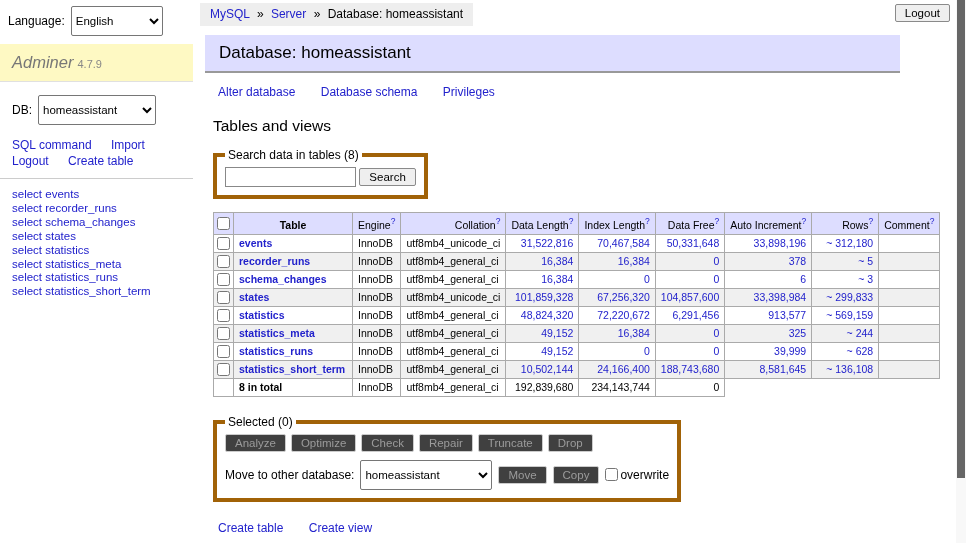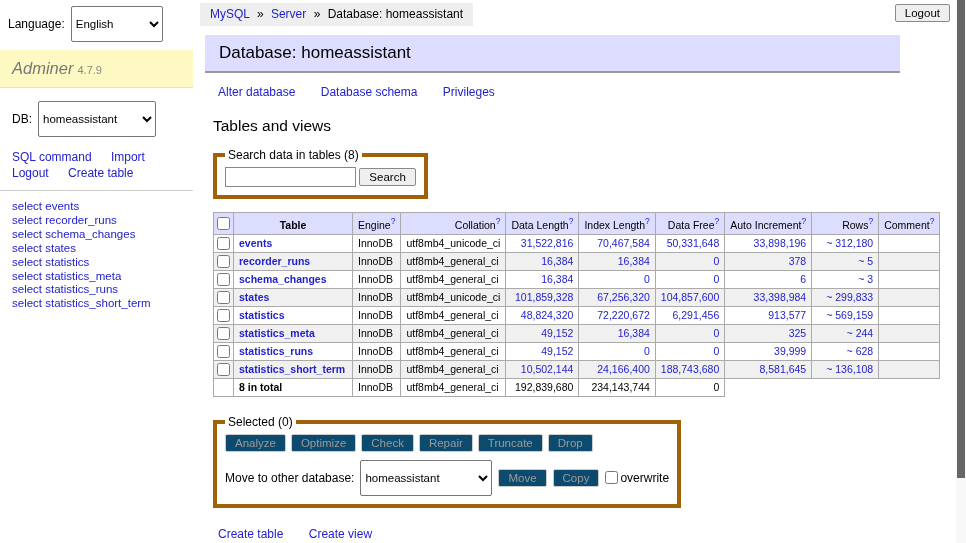--- a/index.html
+++ b/index.html
@@ -7,21 +7,21 @@
     width:966px;height:543px;overflow:hidden;position:relative;
     background:#fff;color:#000;
     font-family:"Liberation Sans",sans-serif;font-size:12px;
   }
   a{color:#2222cc;text-decoration:none;cursor:pointer;}
 
   
   #sidebar{position:absolute;left:0;top:0;width:193px;}
   .lang-row{padding:6px 0 0 8px;display:flex;align-items:center;gap:6px;}
   .lang-row select{width:92px;font-size:11.5px;}
-  select{font-family:"Liberation Sans",sans-serif;font-size:11.5px;border:1px solid #767676;border-radius:2px;background:#fff;height:36px;}
+  select{font-family:"Liberation Sans",sans-serif;font-size:11.5px;border:1px solid #767676;border-radius:2px;background:#fff;height:30px;}
   .logo-block{margin-top:8px;background:#fef9c3;padding:9px 12px;border-bottom:1px solid #e0e0e0;}
   .logo-name{font-style:italic;color:#777;font-size:16.5px;}
   .logo-version{color:#888;font-size:11px;margin-left:4px;}
   .db-row{padding:13px 0 0 12px;display:flex;align-items:center;gap:6px;}
   .db-row select{width:118px;}
   .side-actions{padding:13px 12px 0;line-height:1.3;}
   .side-actions a{margin-right:16px;white-space:nowrap;}
   #sidebar hr{border:none;border-top:1px solid #ccc;margin:9px 0 0;}
   .side-tables{padding:9px 0 0 12px;font-size:11.5px;line-height:1.12;}
   .side-tables p{margin:0 0 1px;white-space:nowrap;}
@@ -35,21 +35,21 @@
     padding:8px 14px;font-size:17px;font-weight:normal;width:667px;}
   #content{margin-left:5px;padding:12px 0 0 13px;}
   .db-links a{margin-right:22px;}
   h3{font-weight:normal;font-size:15.5px;margin:18px 0 9px -5px;}
 
   fieldset{border:4px solid #a16207;margin:4px 0 0 -5px;padding:5px 8px 8px;display:inline-block;}
   legend{font-size:12px;padding:0 3px;}
   input[type=text]{border:1px solid #888;height:16px;width:125px;font-size:11.5px;font-family:"Liberation Sans",sans-serif;}
   button{font-family:"Liberation Sans",sans-serif;font-size:11.5px;background:#efefef;
     border:1px solid #8a8a8a;border-radius:2px;padding:2px 9px;color:#000;cursor:pointer;}
-  button:disabled{color:#9b9b9b;border-color:#ccc;background:#0c4a6e;cursor:default;}
+  button:disabled{color:#9b9b9b;border-color:#ccc;background:#404040;cursor:default;}
   input[type=checkbox]{width:13px;height:13px;margin:0;vertical-align:-2px;}
 
   
   table{border-collapse:collapse;margin:13px 0 0 -5px;font-size:10.5px;}
   td,th{border:1px solid #aaa;padding:2px 5px;white-space:nowrap;height:13px;}
   thead th{background:#ddddff;font-weight:normal;text-align:right;padding:3px 5px;}
   thead th:nth-child(2){font-weight:bold;text-align:center;min-width:108px;}
   thead td.check,tbody td.check,tfoot td.check{text-align:center;width:14px;padding:2px 3px;}
   thead td.check{background:#ddddff;}
   sup.help{font-size:8.5px;}

